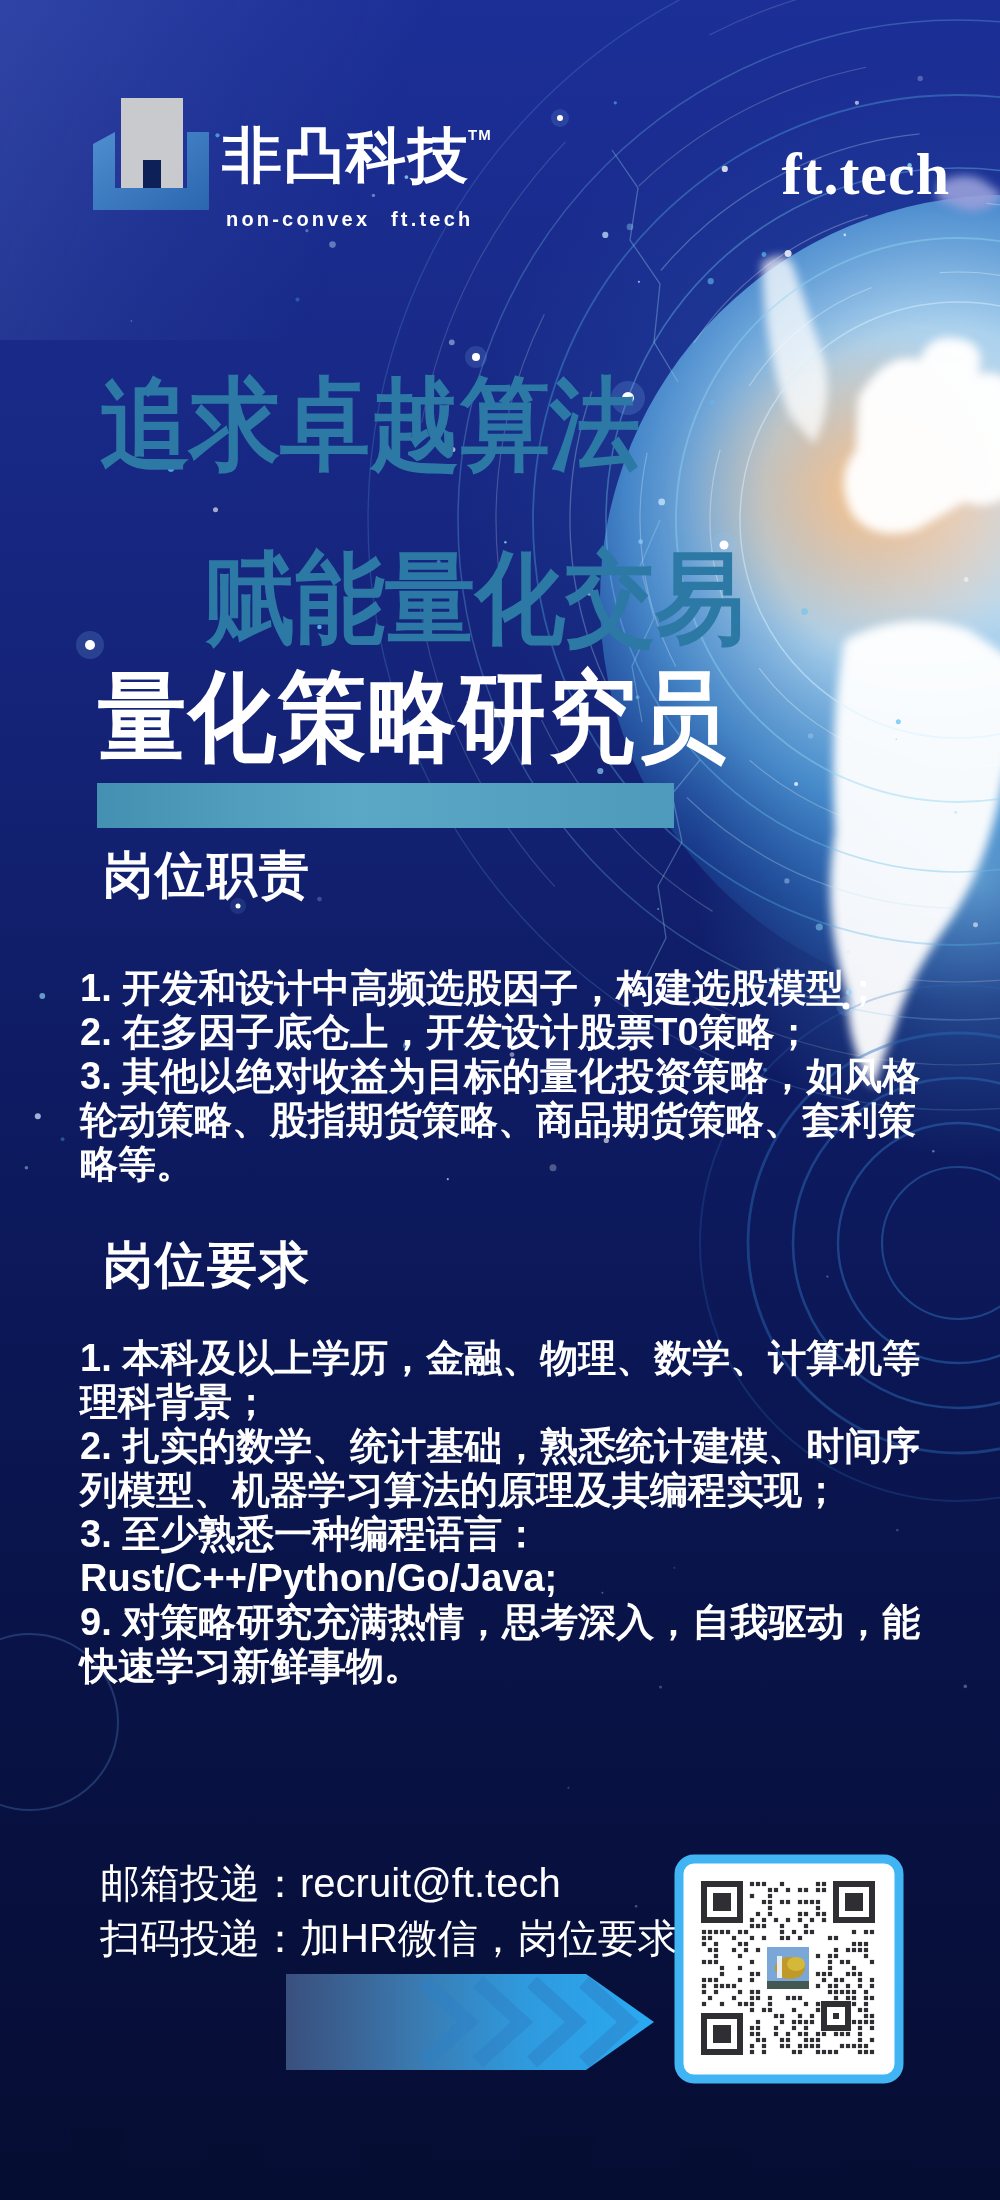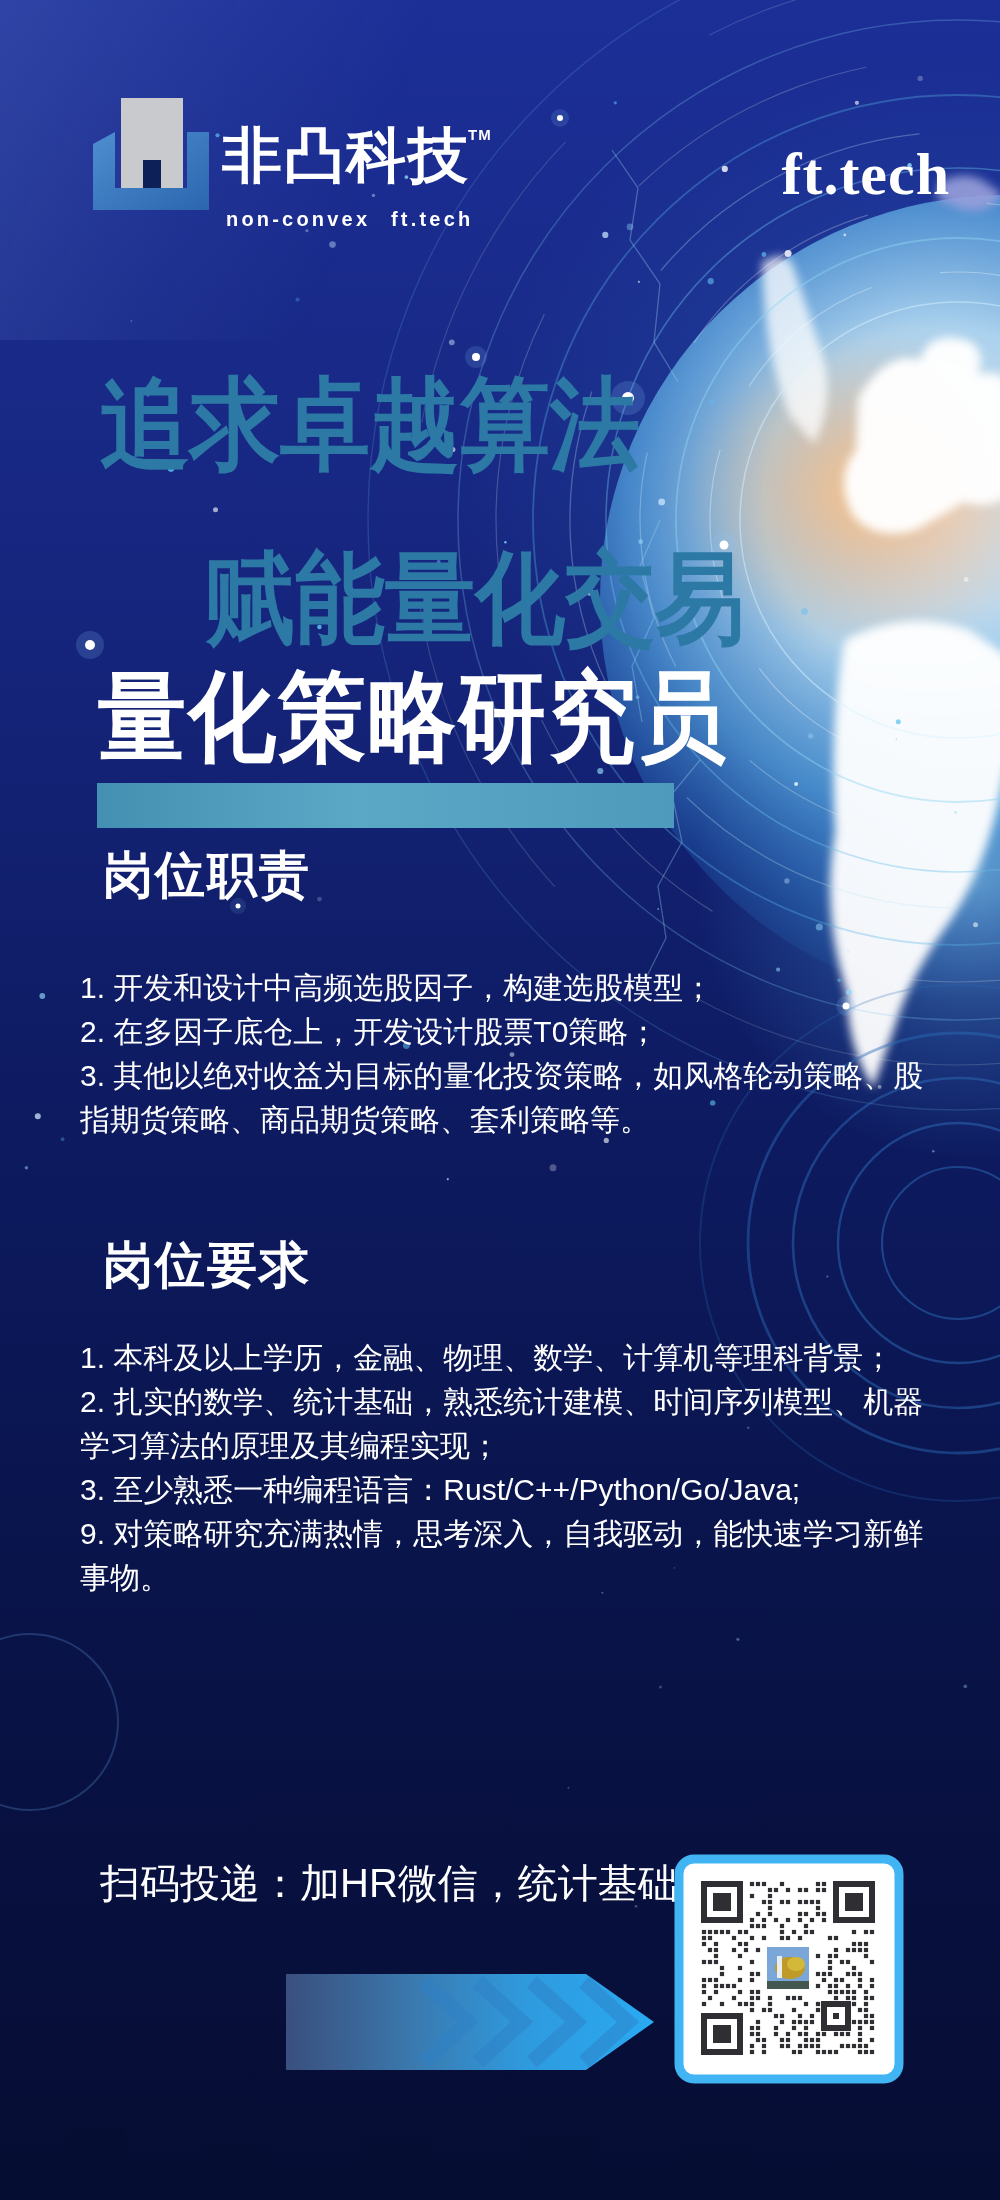--- a/index.html
+++ b/index.html
@@ -22,21 +22,21 @@
   .tall{transform:scaleY(1.12);transform-origin:top left;}
   .slogan{font-size:90px;font-weight:900;color:#2d79a5;letter-spacing:0px;line-height:1;white-space:nowrap;}
   .slogan1{left:100px;top:374px;}
   .slogan2{left:205px;top:548px;}
   .job-title{left:98px;top:668px;font-size:88px;font-weight:900;color:#ffffff;letter-spacing:2px;line-height:1;white-space:nowrap;}
   .title-bar{left:97px;top:783px;width:577px;height:45px;
     background:linear-gradient(90deg,#4490b2 0%,#5aa8c6 45%,#4e9abc 100%);}
   .sec-head{font-size:50px;font-weight:700;color:#ffffff;letter-spacing:2px;line-height:1;}
   .sec-head-1{left:103px;top:850px;}
   .sec-head-2{left:103px;top:1240px;}
-  .body-list{left:80px;width:860px;font-size:30px;line-height:44px;color:#ffffff;font-weight:400;}
+  .body-list{left:80px;width:860px;font-size:38px;line-height:44px;color:#ffffff;font-weight:700;}
   .body-list p{margin:0;}
   .list-1{top:966px;}
   .list-2{top:1336px;}
   .contact{left:100px;top:1856px;font-size:40px;line-height:55px;color:#ffffff;font-weight:500;white-space:nowrap;}
   .arrow-wrap{left:286px;top:1972px;width:370px;height:100px;}
   .qr-wrap{left:674px;top:1854px;width:230px;height:230px;}
 </style>
 </head>
 <body>
 
@@ -264,21 +264,24 @@
   <div class="abs sec-head sec-head-2">岗位要求</div>
   <div class="abs body-list list-2">
     <p>1. 本科及以上学历，金融、物理、数学、计算机等理科背景；</p>
     <p>2. 扎实的数学、统计基础，熟悉统计建模、时间序列模型、机器学习算法的原理及其编程实现；</p>
     <p>3. 至少熟悉一种编程语言：Rust/C++/Python/Go/Java;</p>
     <p>9. 对策略研究充满热情，思考深入，自我驱动，能快速学习新鲜事物。</p>
   </div>
 
   <div class="abs contact">
     <div>
-      <span>扫码投递：</span><span>加HR微信，统计基础</span>
+      <span>邮箱投递：</span><span>recruit@ft.tech</span>
+    </div>
+    <div>
+      <span>扫码投递：</span><span>加HR微信，岗位要求</span>
     </div>
   </div>
 
   <svg class="abs arrow-wrap" viewBox="0 0 370 100">
     <defs>
       <linearGradient id="arrGrad" x1="0" y1="0" x2="1" y2="0">
         <stop offset="0%" stop-color="#46608f" stop-opacity="0.8"></stop>
         <stop offset="35%" stop-color="#3a7ab0"></stop>
         <stop offset="65%" stop-color="#2f9ade"></stop>
         <stop offset="100%" stop-color="#29aaf2"></stop>

